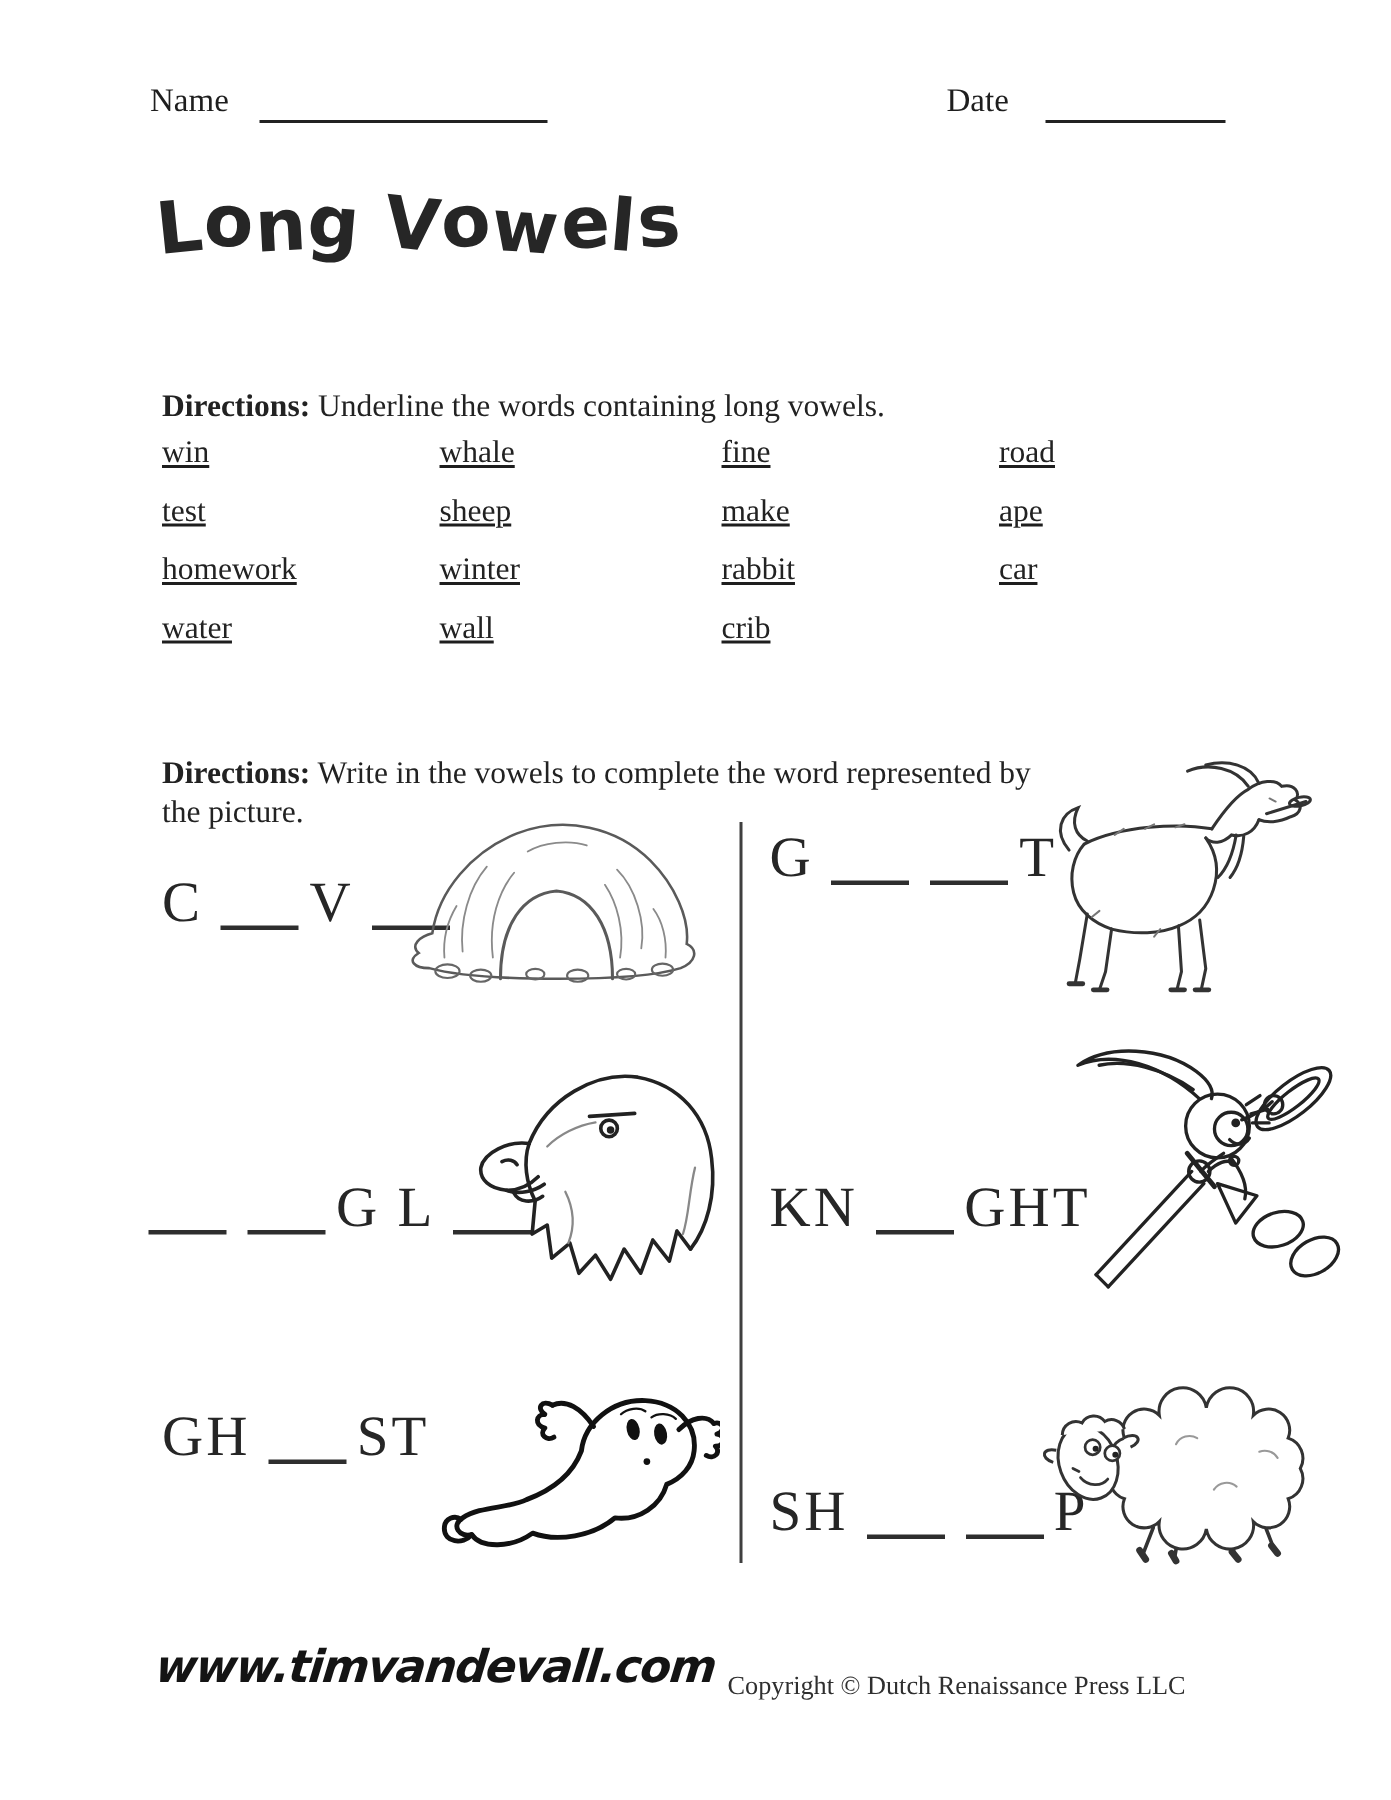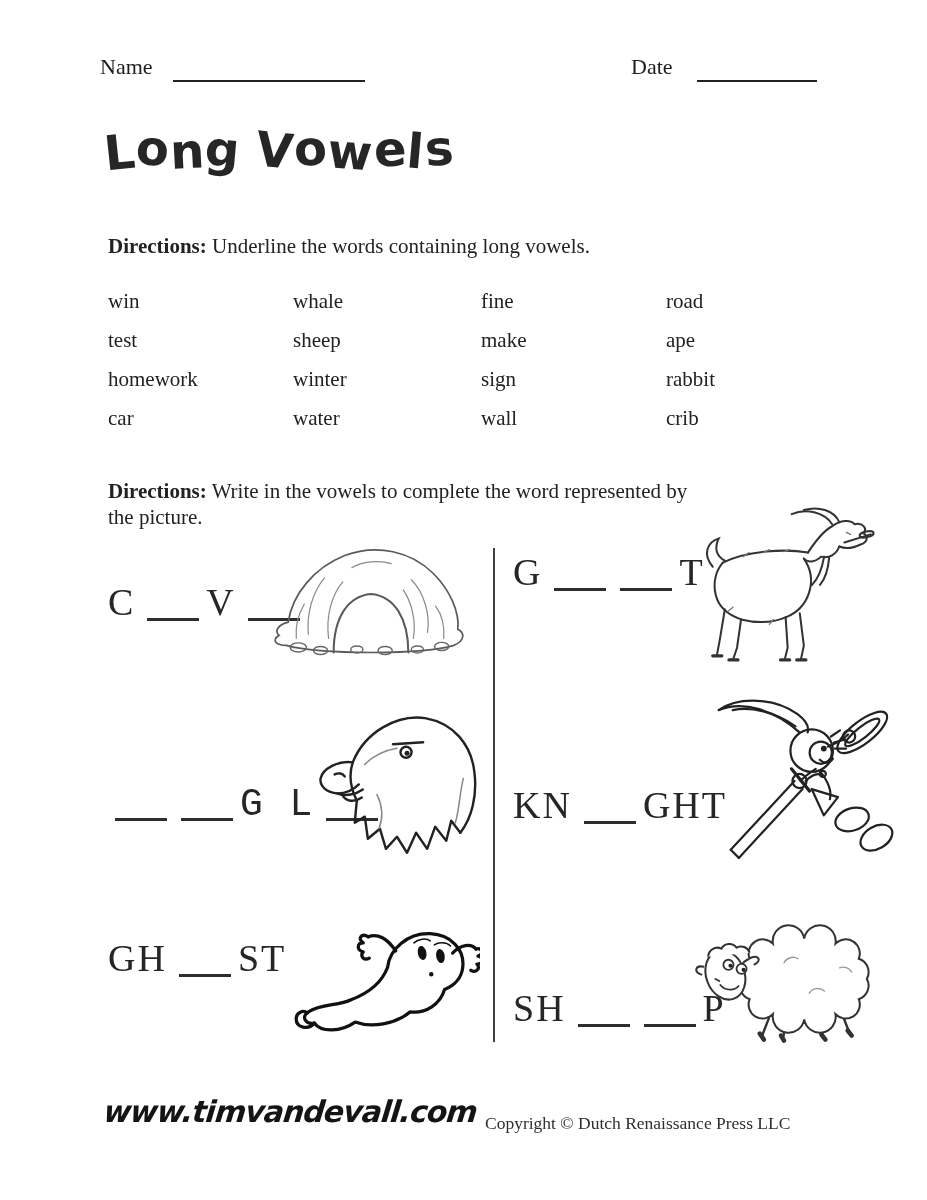--- a/index.html
+++ b/index.html
@@ -9,25 +9,25 @@
 
   
   .hdr-label{font-size:22px;color:#1e1e1e;}
   .write-line{background:#222;height:2px;}
 
   
   .title{font-family:"DejaVu Sans",sans-serif;font-weight:bold;font-size:48px;color:#262626;letter-spacing:1px;white-space:nowrap;}
   .title span{display:inline-block;}
 
   
-  .directions{font-size:21px;line-height:26px;color:#222;}
+  .directions{font-size:21px;line-height:26px;color:#222;margin-top:24px;}
   .directions b{font-weight:bold;}
 
   
-  .word-grid{display:grid;grid-template-columns:185px 188px 185px 1fr;}
+  .word-grid{display:grid;grid-template-columns:185px 188px 185px 1fr;text-decoration:underline;}
   .word-grid .word{font-size:21px;line-height:39px;height:39px;color:#222;}
 
   
   .puzzle{font-size:38px;line-height:48px;color:#262626;white-space:nowrap;text-align:right;}
   .puzzle .fill-letters{display:inline-block;margin-right:5px;letter-spacing:2px;}
   .puzzle .blank{display:inline-block;width:52px;height:30px;border-bottom:3px solid #2e2e2e;margin:0 7px;vertical-align:-6px;}
 
   .divider{width:2px;background:#3f3f3f;}
 
   
@@ -57,39 +57,38 @@
       <span class="word">win</span>
       <span class="word">whale</span>
       <span class="word">fine</span>
       <span class="word">road</span>
       <span class="word">test</span>
       <span class="word">sheep</span>
       <span class="word">make</span>
       <span class="word">ape</span>
       <span class="word">homework</span>
       <span class="word">winter</span>
-      <span class="word">sign</span>
       <span class="word">rabbit</span>
       <span class="word">car</span>
       <span class="word">water</span>
       <span class="word">wall</span>
       <span class="word">crib</span>
     </div>
 
   <div class="abs directions" style="left:108px;top:478px;width:720px;">
     <b>Directions:</b>
     <span>Write in the vowels to complete the word represented by</span><br>
     <span>the picture.</span>
   </div>
 
   <div class="abs divider" style="left:493px;top:548px;height:494px;"></div>
 
   <div class="abs puzzle" style="left:108px;top:578px;"><span class="fill-letters">C</span><span class="blank"></span><span class="fill-letters">V</span><span class="blank"></span></div>
   <div class="abs puzzle" style="left:513px;top:548px;"><span class="fill-letters">G</span><span class="blank"></span><span class="blank"></span><span class="fill-letters">T</span></div>
-  <div class="abs puzzle" style="left:108px;top:781px;font-family:Liberation Mono, monospace;"><span class="blank"></span><span class="blank"></span><span class="fill-letters">G L</span><span class="blank"></span></div>
+  <div class="abs puzzle" style="left:92px;top:781px;"><span class="blank"></span><span class="blank"></span><span class="fill-letters">G L</span><span class="blank"></span></div>
   <div class="abs puzzle" style="left:513px;top:781px;"><span class="fill-letters">KN</span><span class="blank"></span><span class="fill-letters">GHT</span></div>
   <div class="abs puzzle" style="left:108px;top:934px;"><span class="fill-letters">GH</span><span class="blank"></span><span class="fill-letters">ST</span></div>
   <div class="abs puzzle" style="left:513px;top:984px;"><span class="fill-letters">SH</span><span class="blank"></span><span class="blank"></span><span class="fill-letters">P</span></div>
 
   <div class="abs" style="left:266px;top:540px;">
     <svg width="212" height="122" viewBox="0 0 210 118" fill="none">
       <g stroke="#5a5a5a" stroke-width="1.7" stroke-linecap="round">
         <path d="M20,103 C10,103 5,98 13,93 C7,88 14,82 22,80 C26,52 48,26 78,14 C110,2 144,10 166,32 C182,48 192,70 190,87 C198,91 196,99 186,103 C170,108 140,110 105,110 C70,110 38,108 20,103 Z"></path>
         <path d="M67,110 C67,74 82,54 104,52 C127,54 141,76 141,110" stroke-width="2"></path>
       </g>

